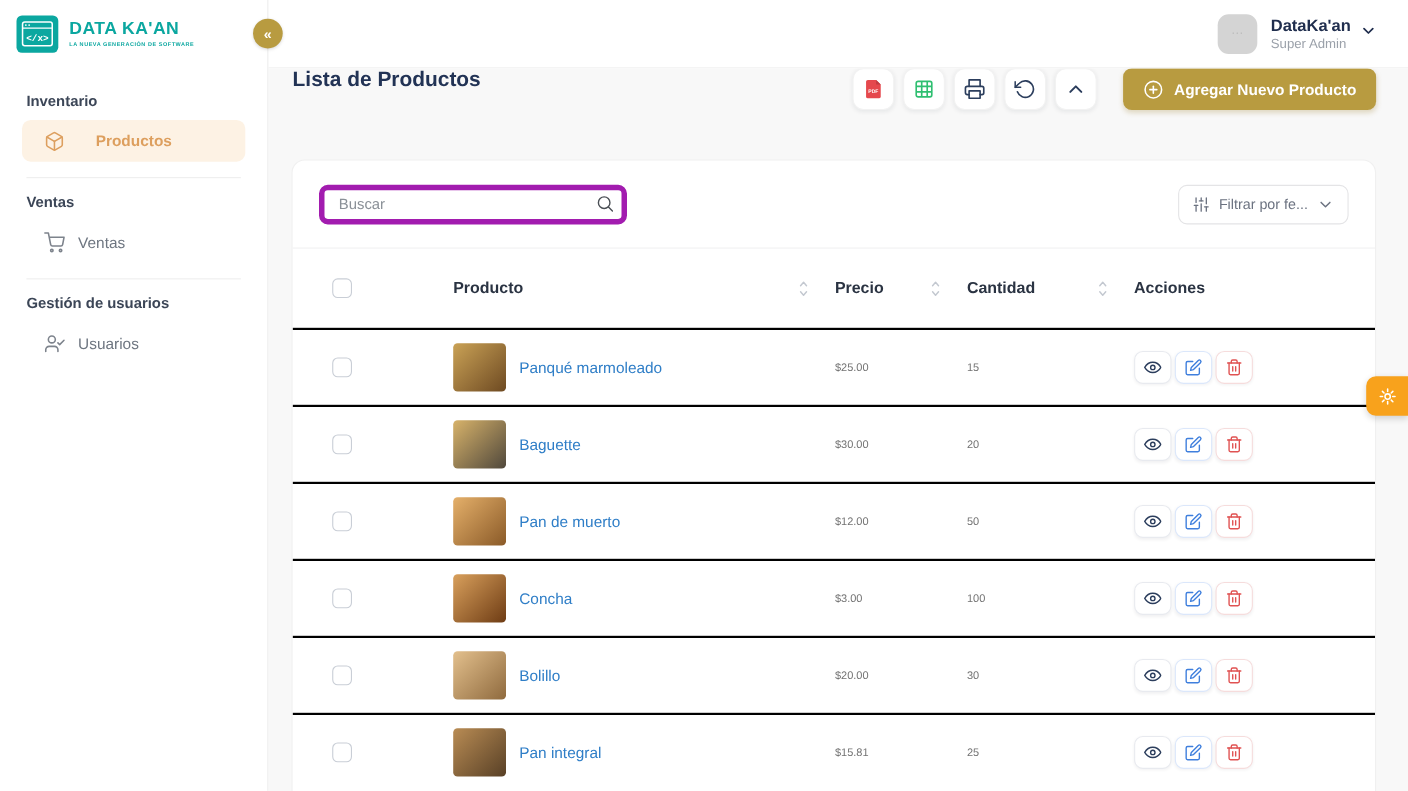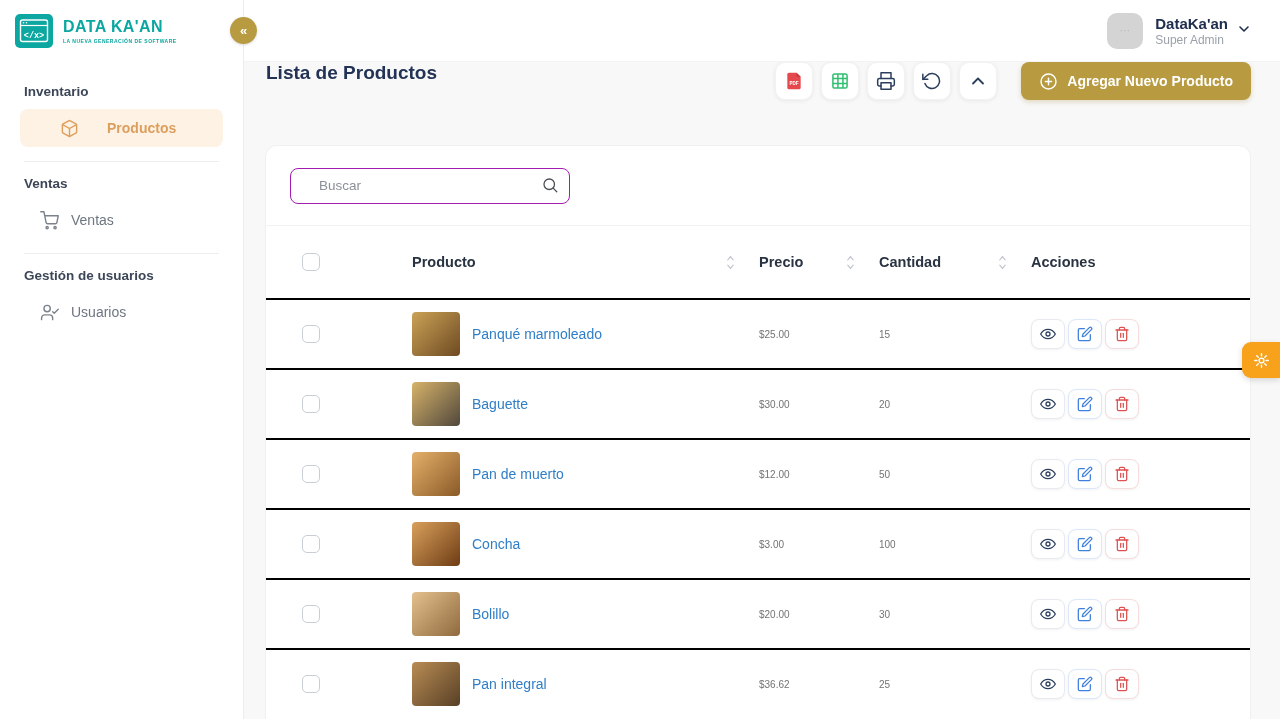--- a/index.html
+++ b/index.html
@@ -15,21 +15,21 @@
   .brand-name { color:var(--teal); font-size:16px; font-weight:800; letter-spacing:.4px; }
   .brand-tag { color:var(--teal); font-size:5px; letter-spacing:.5px; margin-top:2px; font-weight:700; }
   .collapse-btn { position:absolute; left:230px; top:17px; width:27px; height:27px; border-radius:50%;
     background:var(--gold); color:#fff; display:flex; align-items:center; justify-content:center;
     font-size:13px; font-weight:700; z-index:5; cursor:pointer; box-shadow:0 1px 3px rgba(0,0,0,.15); }
   .nav { padding-top:22px; }
   .nav-heading { padding:0 24px; font-size:13.5px; font-weight:700; color:#3c4657; margin-bottom:10px; }
   .nav-item { height:38px; display:flex; align-items:center; gap:12px; padding-left:40px;
     color:#6e7681; font-size:14px; cursor:pointer; }
   .nav-item svg { width:19px; height:19px; stroke:#7d838c; }
-  .nav-item.active { margin:0 20px; border-radius:8px;
+  .nav-item.active { margin:0 20px; padding-left:20px; border-radius:8px;
     background:var(--active-bg); color:var(--active-fg); font-weight:600;gap:28px; }
   .nav-item.active svg { stroke:var(--active-fg); }
   .nav-divider { height:1px; background:#eeeeee; margin:14px 24px; }
 
   
   .topbar { position:absolute; left:244px; right:0; top:0; height:62px; background:#fff;
     border-bottom:1px solid #f3f3f3; display:flex; align-items:center; justify-content:flex-end;
     padding-right:28px; z-index:2; }
   .avatar { width:36px; height:36px; border-radius:10px; background:#d4d4d4; margin-right:12px;
     display:flex; align-items:center; justify-content:center; color:#bdbdbd; font-size:11px;
@@ -54,22 +54,22 @@
     font-size:14px; font-weight:700; cursor:pointer; font-family:inherit;
     box-shadow:0 2px 5px rgba(150,120,30,.25); }
   .add-btn svg { width:19px; height:19px; stroke:#fff; }
 
   
   .card { margin:0 29px 0 21px; background:#fff; border:1px solid #f0f0f0; border-radius:12px;
     height:700px; overflow:hidden; }
   .card-top { height:80px; display:flex; align-items:center; justify-content:space-between;
     padding:0 24px; border-bottom:1px solid #f1f1f2; }
   .search-wrap { position:relative; width:280px; }
-  .search-input { width:100%; height:36px; border:1px solid #a21caf; border-radius:8px;
-    padding:0 36px 0 28px; font-size:13.5px; color:#444; font-family:inherit; outline:none; }
+  .search-input { width:100%; height:36px; border:5px solid #a21caf; border-radius:8px;
+    padding:0 36px 0 13px; font-size:13.5px; color:#444; font-family:inherit; outline:none; }
   .search-input::placeholder { color:#8a9097; }
   .search-icon { position:absolute; right:11px; top:8px; width:18px; height:18px; }
   .filter-btn { height:36px; background:#fff; border:1px solid #e4e4e6; border-radius:8px;
     display:flex; align-items:center; gap:8px; padding:0 12px; font-size:13px; color:#6b7280;
     cursor:pointer; font-family:inherit; }
   .filter-btn svg { width:16px; height:16px; stroke:#6b7280; }
 
   
   .thead { display:flex; align-items:center; height:72px; }
   .trow { display:flex; align-items:center; height:70px; border-top:2px solid #000000; }
@@ -221,20 +221,37 @@
 
   <section class="card">
     <div class="card-top">
       <div class="search-wrap">
         <input class="search-input" type="text" placeholder="Buscar" style="">
         <svg class="search-icon" viewBox="0 0 24 24" fill="none" stroke="#4a4f55" stroke-width="1.7" stroke-linecap="round">
           <circle cx="11" cy="11" r="7"></circle>
             <line x1="16.2" y1="16.2" x2="21" y2="21"></line>
         </svg>
       </div>
+      <button class="filter-btn">
+        <svg viewBox="0 0 24 24" fill="none" stroke-width="1.8" stroke-linecap="round">
+          <line x1="5" y1="21" x2="5" y2="13"></line>
+            <line x1="5" y1="9" x2="5" y2="3"></line>
+          <line x1="12" y1="21" x2="12" y2="11"></line>
+            <line x1="12" y1="7" x2="12" y2="3"></line>
+          <line x1="19" y1="21" x2="19" y2="15"></line>
+            <line x1="19" y1="11" x2="19" y2="3"></line>
+          <line x1="2.5" y1="13" x2="7.5" y2="13"></line>
+            <line x1="9.5" y1="7" x2="14.5" y2="7"></line>
+            <line x1="16.5" y1="15" x2="21.5" y2="15"></line>
+        </svg>
+        <span>Filtrar por fe...</span>
+        <svg viewBox="0 0 24 24" fill="none" stroke-width="2" stroke-linecap="round" stroke-linejoin="round">
+            <polyline points="6 9 12 15 18 9"></polyline>
+          </svg>
+      </button>
     </div>
 
     <div class="thead">
       <div class="c-check">
         <span class="checkbox"></span>
       </div>
       <div class="c-prod th">
         <span>Producto</span>
         <svg class="sort-glyph" viewBox="0 0 24 30" fill="none" stroke="#c3c8d0" stroke-width="2.4" stroke-linecap="round" stroke-linejoin="round">
           <polyline points="7 10 12 4 17 10"></polyline>
@@ -453,21 +470,21 @@
 
   <div class="trow">
     <div class="c-check">
       <span class="checkbox"></span>
     </div>
     <div class="c-prod">
       <div class="prod-img" style="background: linear-gradient(135deg, rgb(185, 140, 84), rgb(88, 64, 38));"></div>
       <span class="prod-name">Pan integral</span>
     </div>
     <div class="c-price">
-      <span class="cell-text">$36.62</span>
+      <span class="cell-text">$15.81</span>
     </div>
     <div class="c-qty">
       <span class="cell-text">25</span>
     </div>
     <div class="c-act">
       <span class="act-btn act-view">
         <svg viewBox="0 0 24 24" fill="none" stroke="currentColor" stroke-width="1.9" stroke-linecap="round" stroke-linejoin="round">
           <path d="M1 12s4-7 11-7 11 7 11 7-4 7-11 7-11-7-11-7z"></path>
                 <circle cx="12" cy="12" r="3"></circle>
         </svg>

